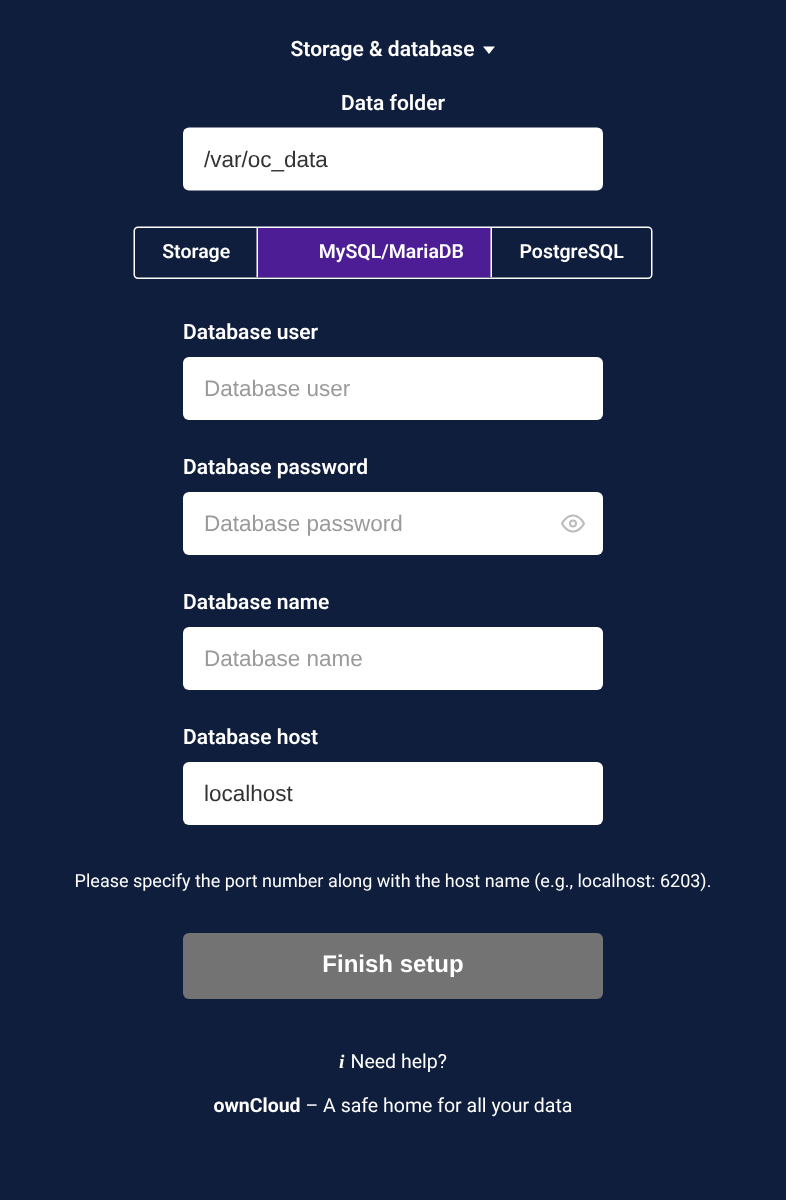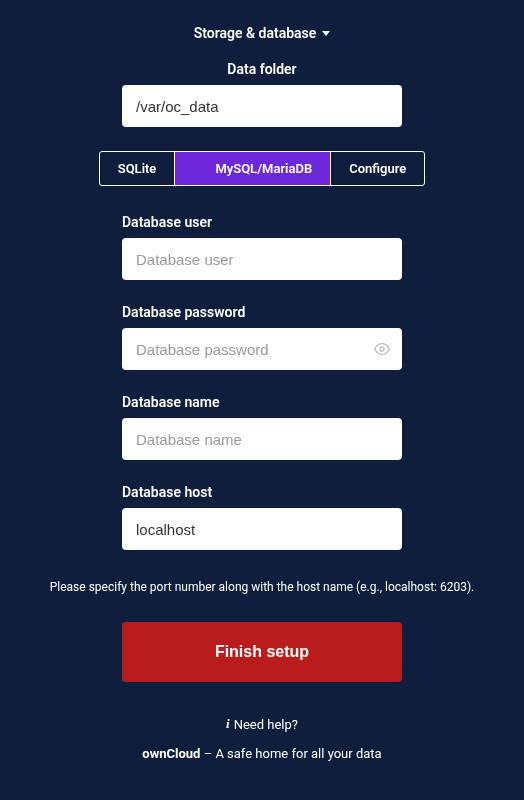--- a/index.html
+++ b/index.html
@@ -101,34 +101,34 @@
       font-weight: 600;
       cursor: pointer;
       background: transparent;
       color: #ffffff;
       border-right: 1px solid #ffffff;
     }
     .db-tab:last-child {
       border-right: none;
     }
     .db-tab.active {
-      background: #6d28d9;
+      background: #4c1d95;
       padding-left: 40px;
     }
     .hint-text {
       font-size: 12px;
       color: #ffffff;
       text-align: center;
       margin-top: 6px;
       margin-bottom: 28px;
     }
     .finish-button {
       width: 280px;
-      height: 60px;
-      background: #b91c1c;
+      height: 44px;
+      background: #737373;
       color: #ffffff;
       border: none;
       border-radius: 4px;
       font-size: 16px;
       font-weight: 600;
       cursor: pointer;
       margin-bottom: 34px;
     }
     .help-row {
       font-size: 13px;
@@ -165,23 +165,23 @@
     <span>Storage &amp; database</span>
     <span class="caret"></span>
   </div>
 
   <label class="field-label centered-label">Data folder</label>
   <div class="input-wrapper">
     <input type="text" class="text-input" value="/var/oc_data" style="">
   </div>
 
   <div class="db-tabs">
-    <div class="db-tab">SQLite</div>
+    <div class="db-tab">Storage</div>
     <div class="db-tab active">MySQL/MariaDB</div>
-    <div class="db-tab">Configure</div>
+    <div class="db-tab">PostgreSQL</div>
   </div>
 
   <label class="field-label left-label">Database user</label>
   <div class="input-wrapper">
     <input type="text" class="text-input" placeholder="Database user" style="">
   </div>
 
   <label class="field-label left-label">Database password</label>
   <div class="input-wrapper">
     <input type="password" class="text-input" placeholder="Database password" style="">

